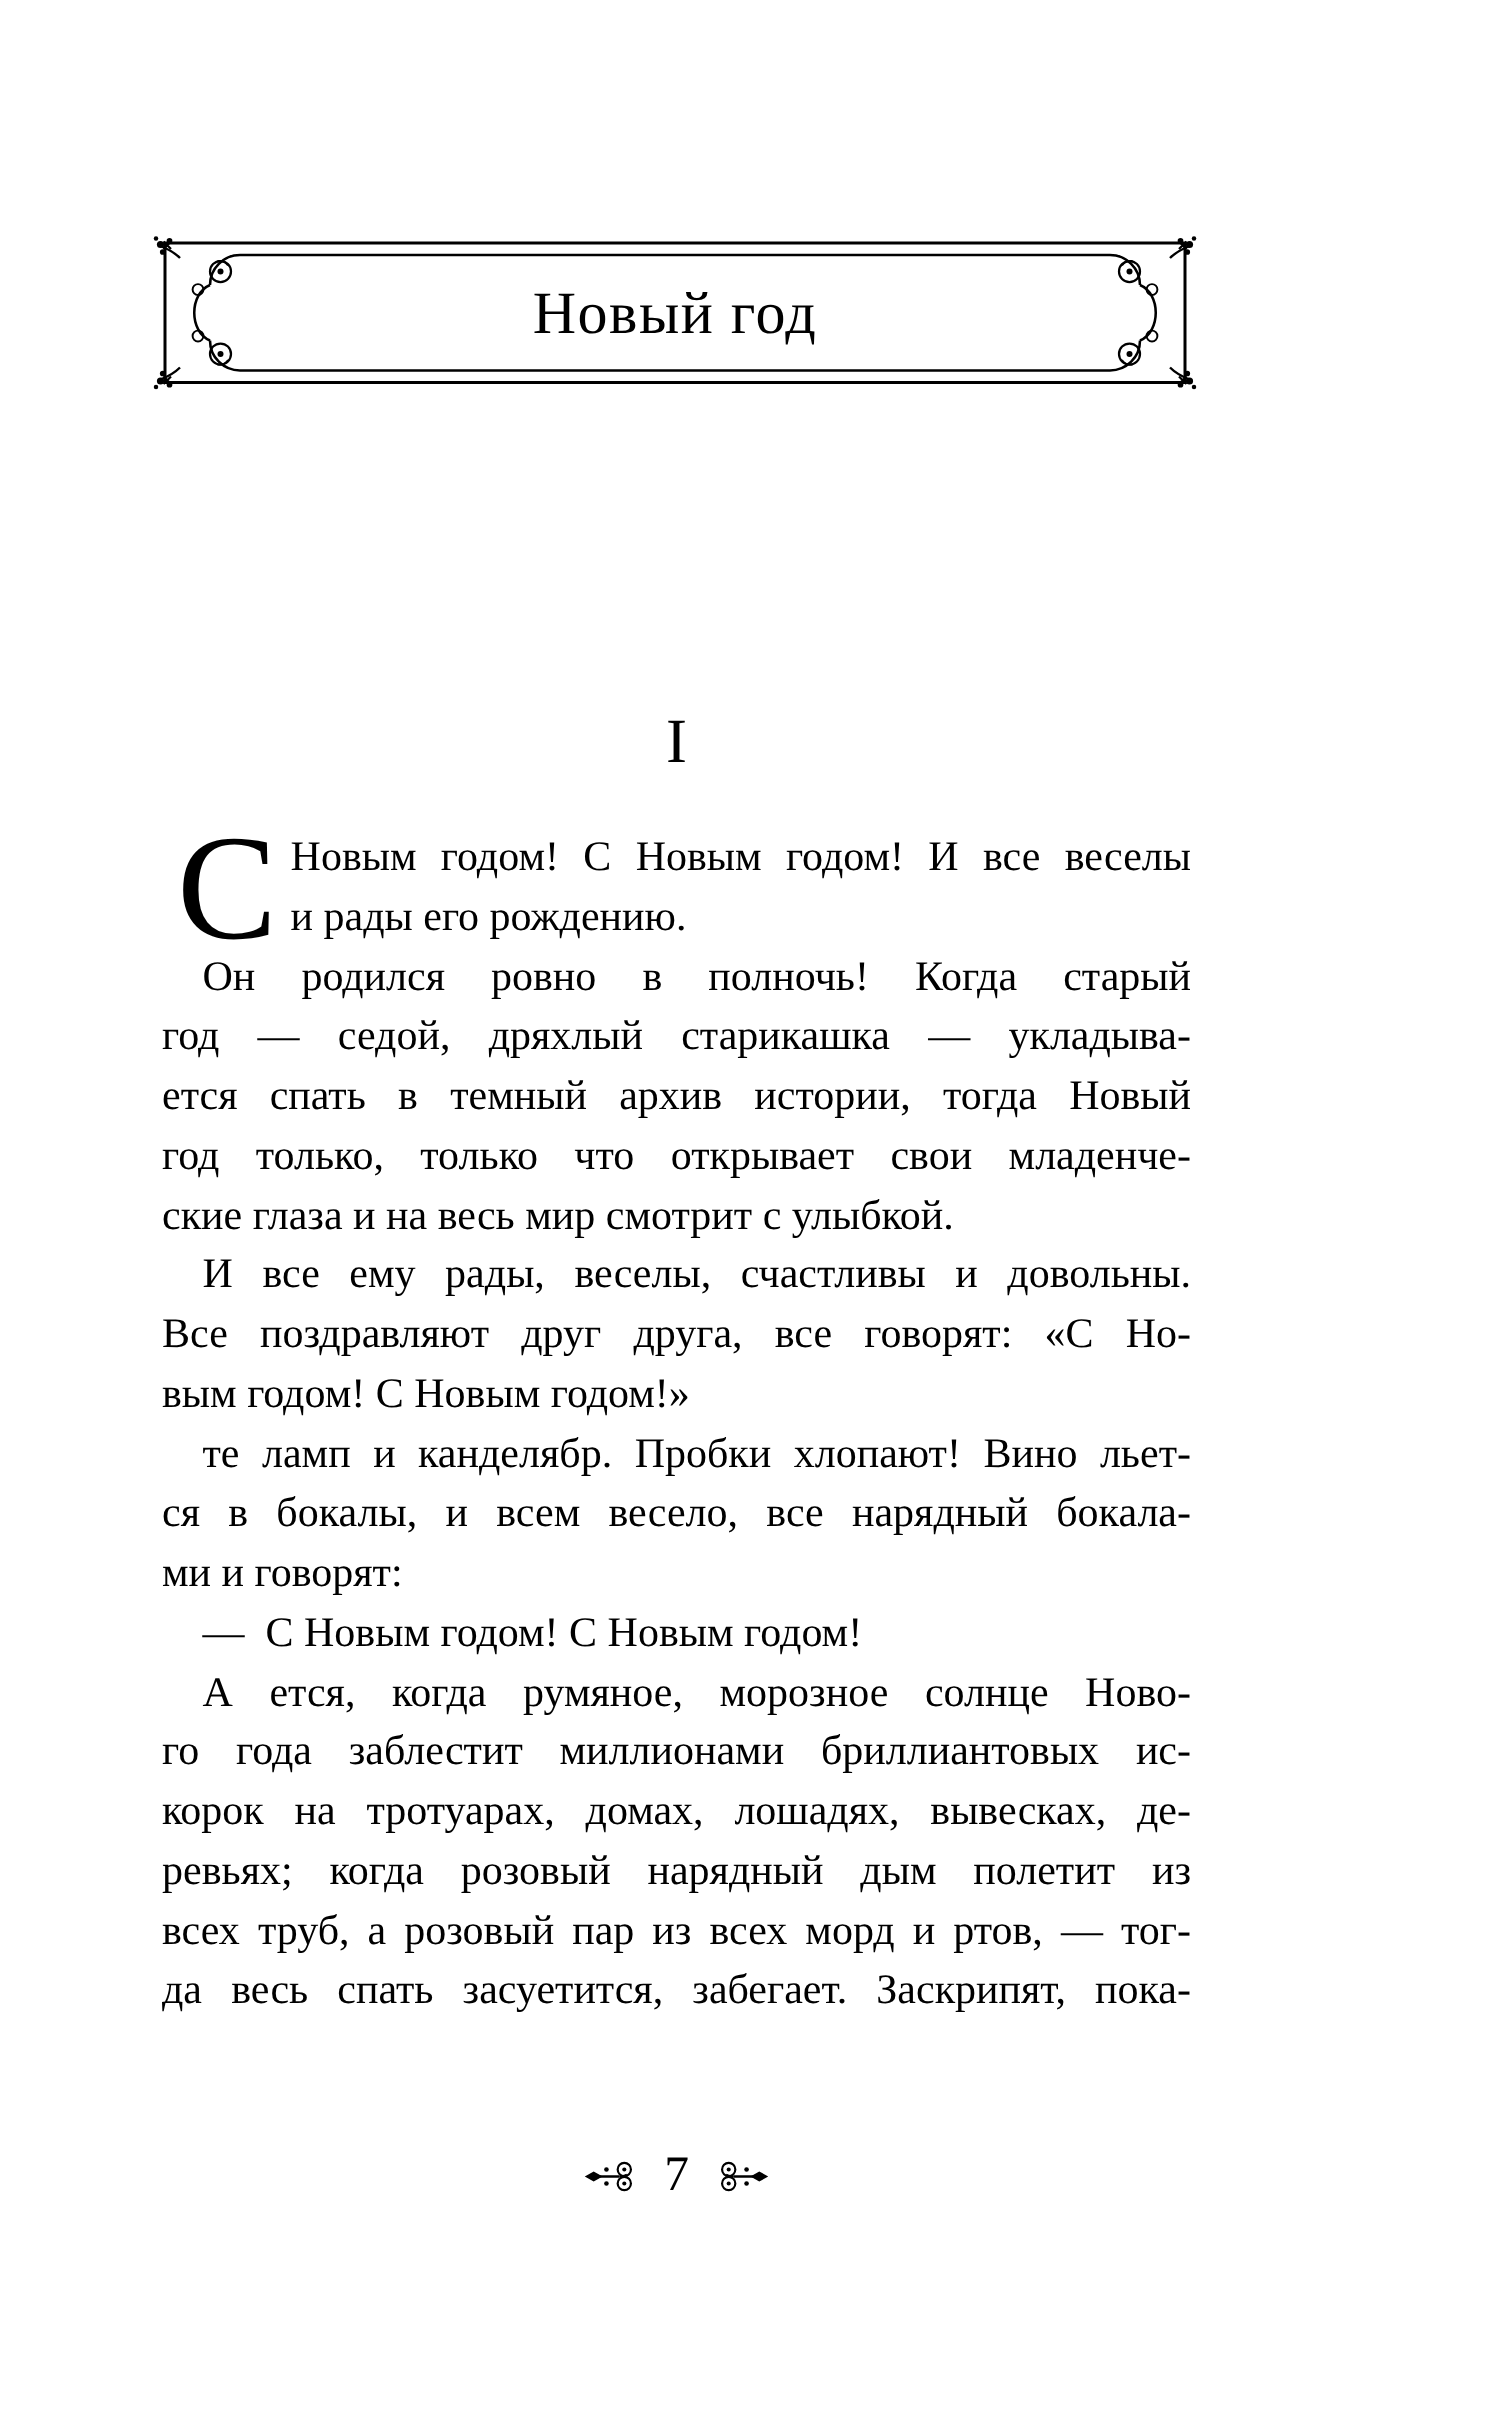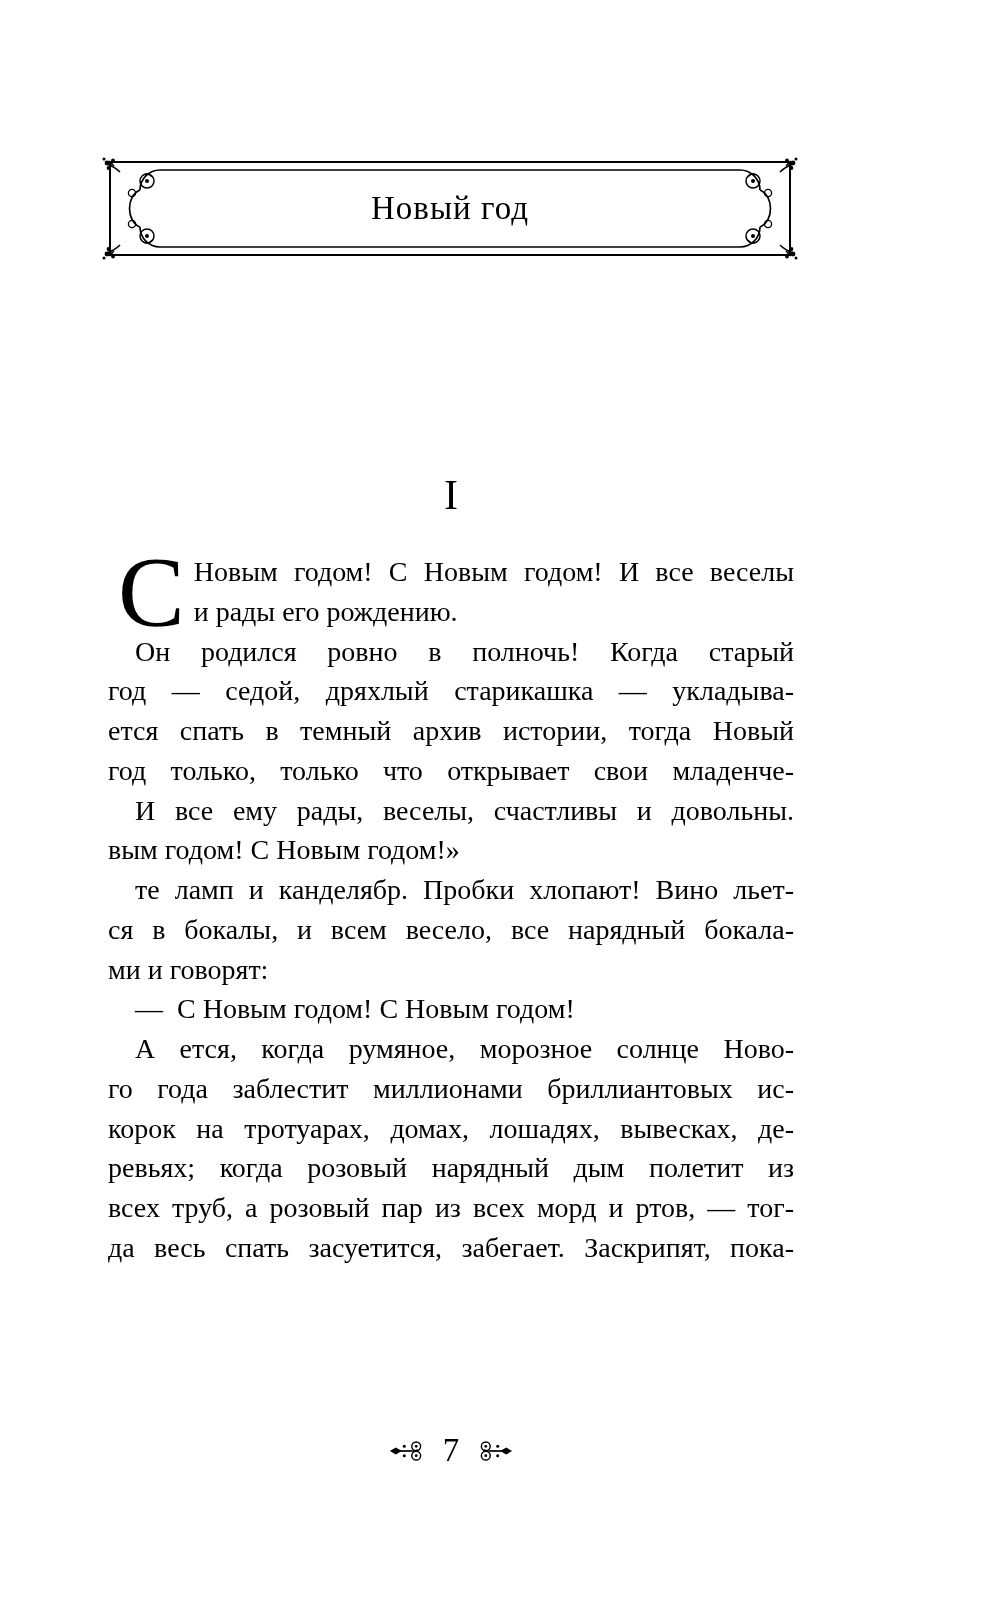--- a/index.html
+++ b/index.html
@@ -11,21 +11,21 @@
     overflow:hidden;
   }
   
   .title-frame{
     position:absolute;left:108px;top:160px;width:684px;height:97px;
   }
   .title-frame svg{position:absolute;left:0;top:0;overflow:visible;}
   .frame-title{
     position:absolute;left:0;top:0;width:100%;height:100%;
     display:flex;align-items:center;justify-content:center;
-    font-size:33px;letter-spacing:1px;color:#000;
+    font-size:40px;letter-spacing:1px;color:#000;
   }
   
   .section-number{
     position:absolute;left:108px;top:472px;width:686px;
     text-align:center;font-size:42px;line-height:1.1;color:#000;
   }
   
   .body-text{
     position:absolute;left:108px;top:552px;width:686px;
     font-size:28px;line-height:39.75px;color:#000;
@@ -106,23 +106,25 @@
       <p class="para">
         <span class="dropcap">С</span>
         <span class="tline">Новым годом! С Новым годом! И все веселы</span>
         <span class="tline lastline">и рады его рождению.</span>
       </p>
       <p class="para indent">
         <span class="tline">Он родился ровно в полночь! Когда старый</span>
         <span class="tline">год — седой, дряхлый старикашка — укладыва-</span>
         <span class="tline">ется спать в темный архив истории, тогда Новый</span>
         <span class="tline">год только, только что открывает свои младенче-</span>
+        <span class="tline lastline">ские глаза и на весь мир смотрит с улыбкой.</span>
       </p>
       <p class="para indent">
         <span class="tline">И все ему рады, веселы, счастливы и довольны.</span>
+        <span class="tline">Все поздравляют друг друга, все говорят: «С Но-</span>
         <span class="tline lastline">вым годом! С Новым годом!»</span>
       </p>
       <p class="para indent">
         <span class="tline">те ламп и канделябр. Пробки хлопают! Вино льет-</span>
         <span class="tline">ся в бокалы, и всем весело, все нарядный бокала-</span>
         <span class="tline lastline">ми и говорят:</span>
       </p>
       <p class="para indent">
         <span class="tline lastline">— С Новым годом! С Новым годом!</span>
       </p>

